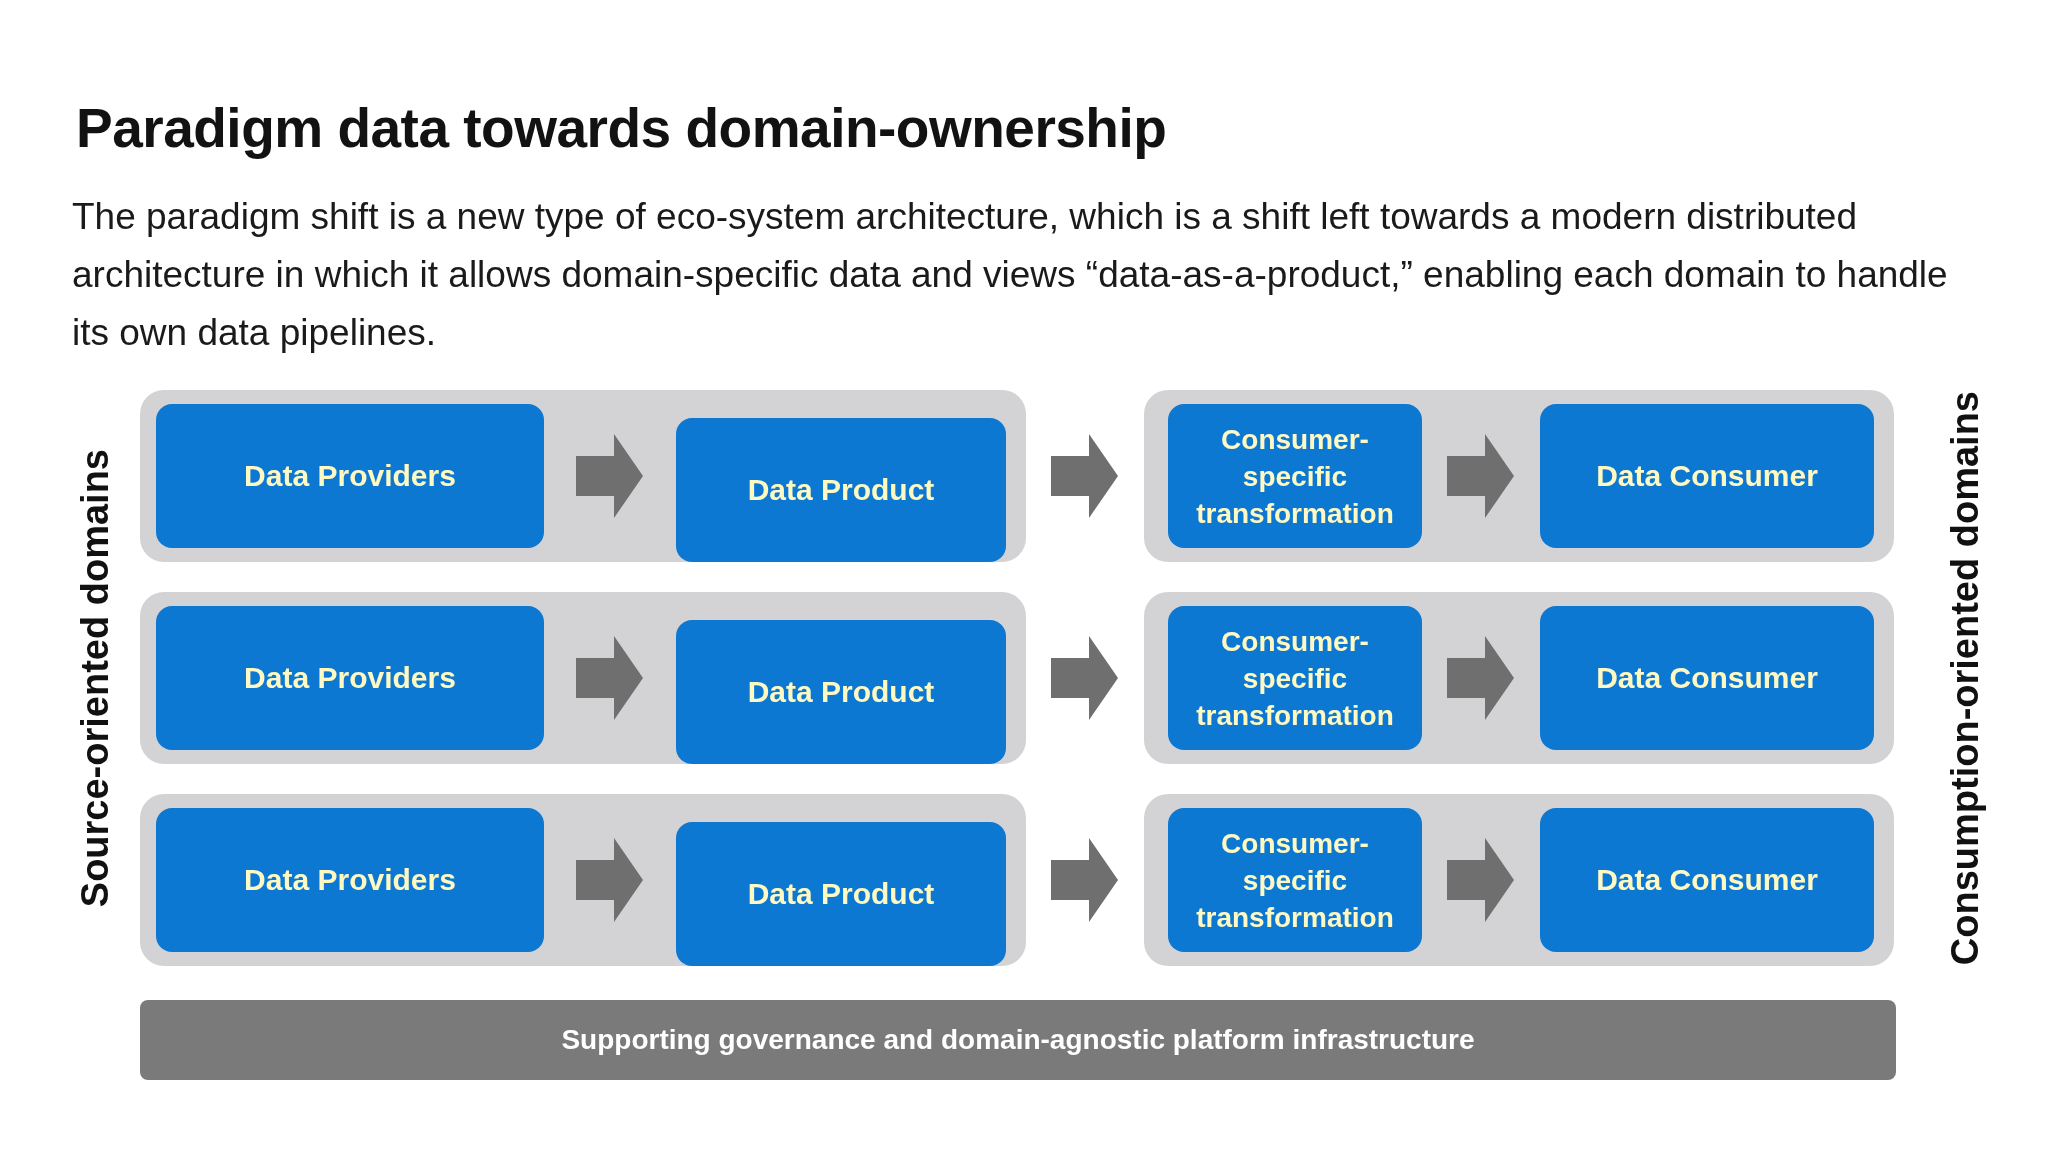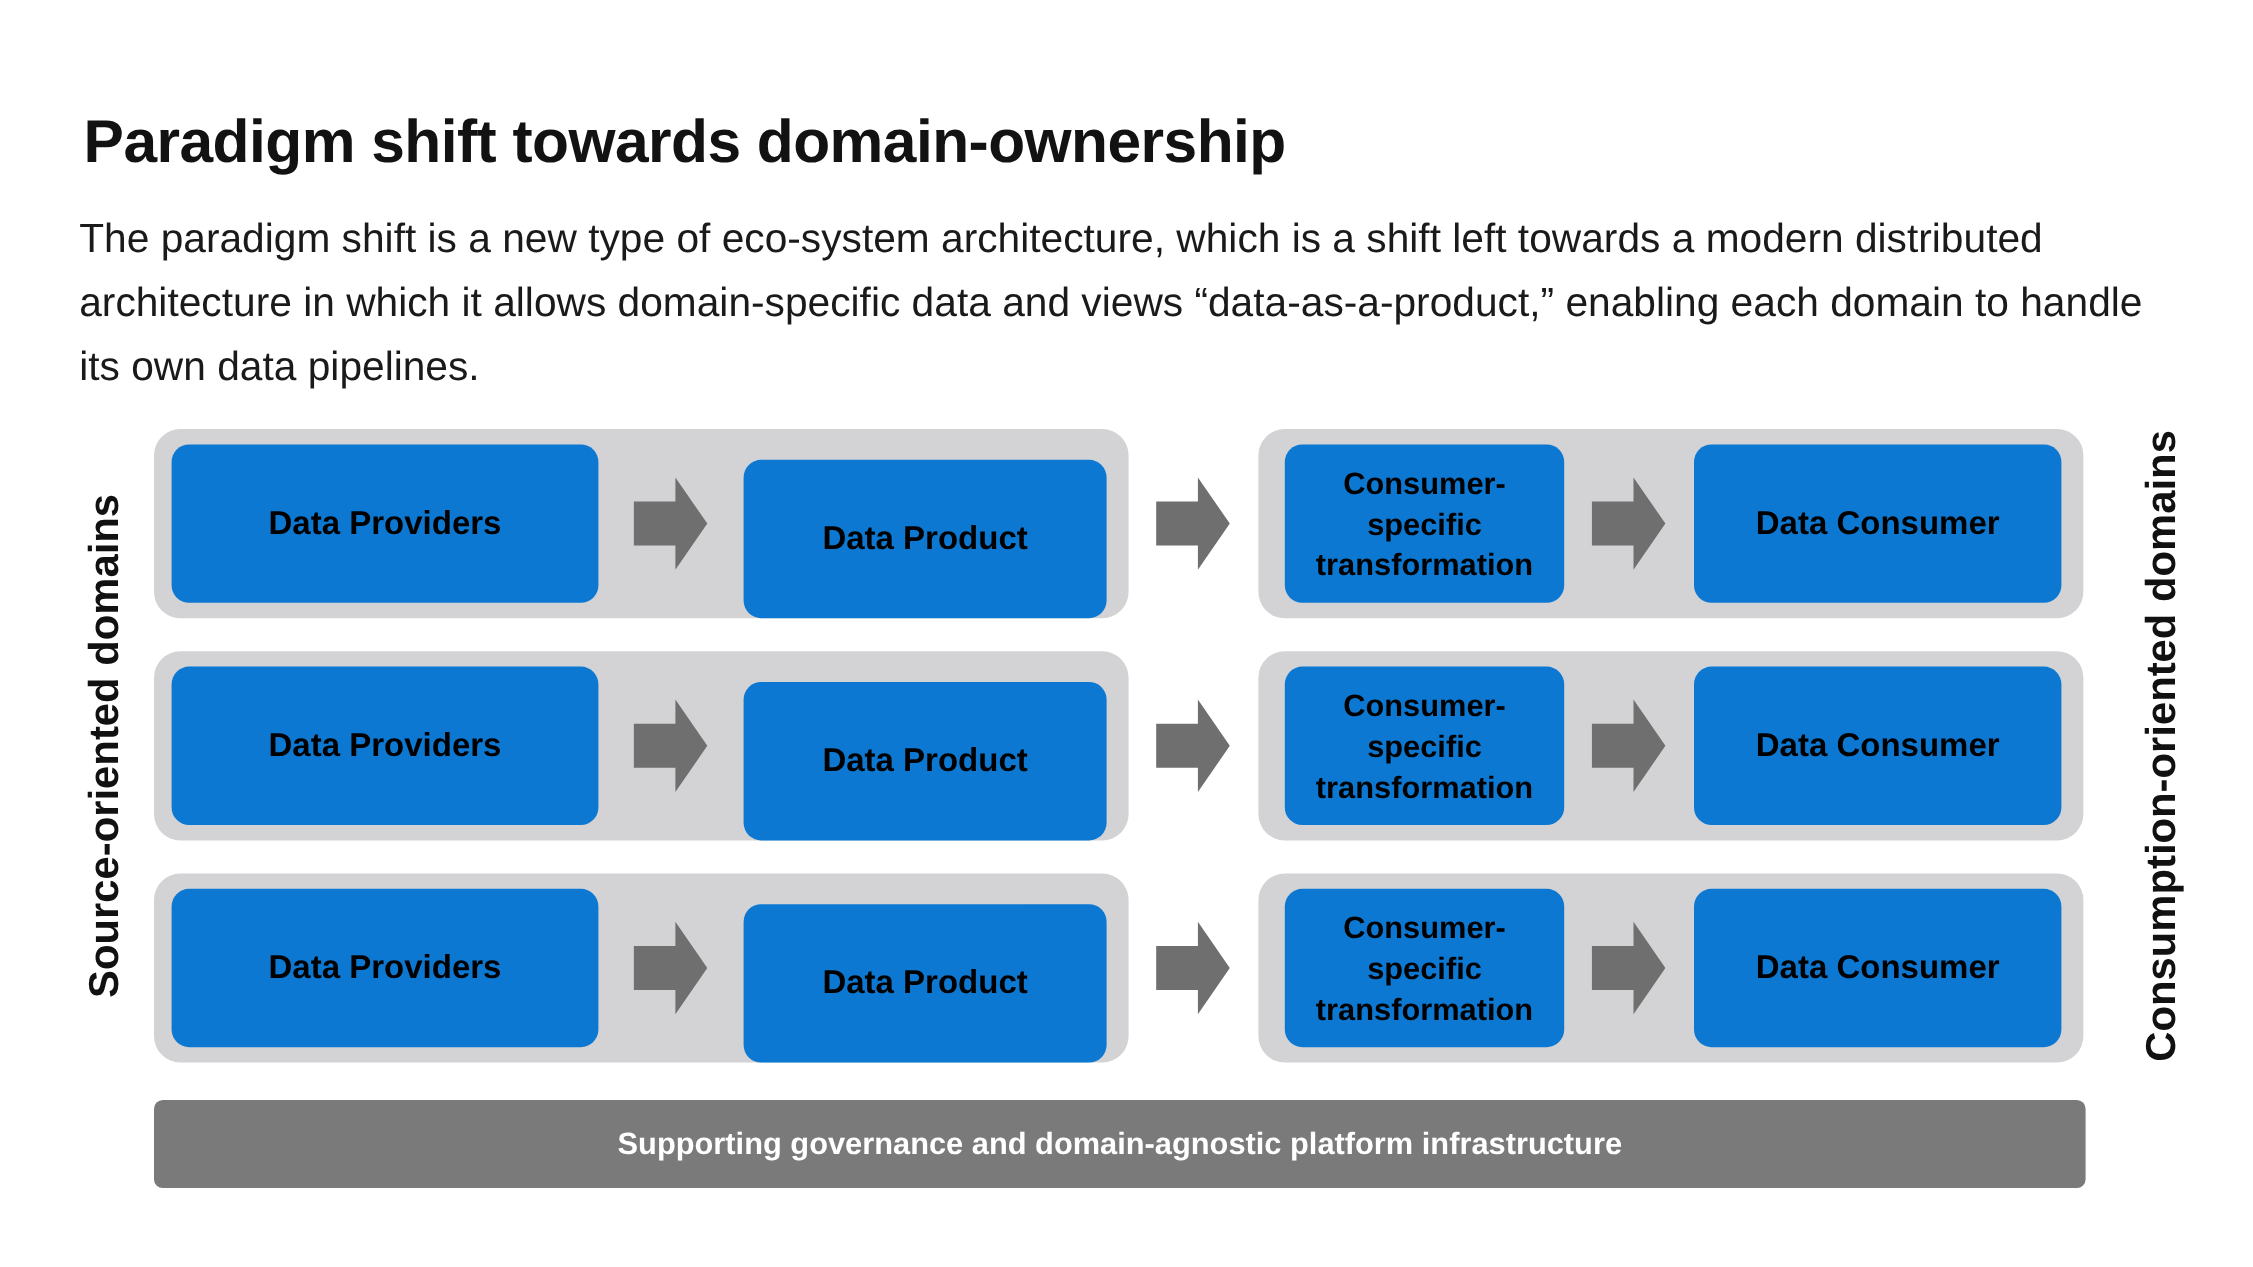--- a/index.html
+++ b/index.html
@@ -94,21 +94,21 @@
 
   .node {
     background: #0d78d2;
     border-radius: 16px;
     height: 144px;
     box-sizing: border-box;
     display: flex;
     align-items: center;
     justify-content: center;
     text-align: center;
-    color: #000000;
+    color: #fef9c3;
     font-weight: 700;
     font-size: 30px;
     padding: 0 10px;
   }
   .node.providers { width: 388px; }
   .node.product   { width: 330px; margin-top: 28px; }
   .node.transform { width: 254px; font-size: 28px; line-height: 37px; padding: 0 8px; }
   .node.consumer  { width: 334px; }
 
   .arrow { flex: 0 0 auto; display: block; }
@@ -128,21 +128,21 @@
     color: #ffffff;
     font-weight: 700;
     font-size: 28px;
   }
 </style>
 </head>
 <body>
 
 <div class="slide">
 
-  <h1 class="title">Paradigm shift towards domain-ownership</h1>
+  <h1 class="title">Paradigm data towards domain-ownership</h1>
 
   <p class="intro">The paradigm shift is a new type of eco-system architecture, which is a shift left towards a modern distributed architecture in which it allows domain-specific data and views “data-as-a-product,” enabling each domain to handle its own data pipelines.</p>
 
   <div class="diagram">
 
     <div class="vlabel left">
       <span>Source-oriented domains</span>
     </div>
     <div class="vlabel right">
       <span>Consumption-oriented domains</span>

